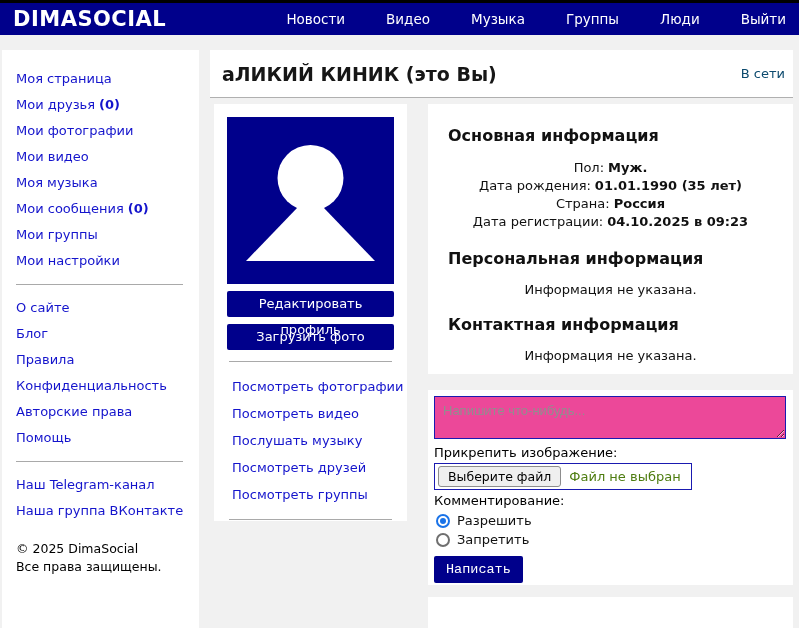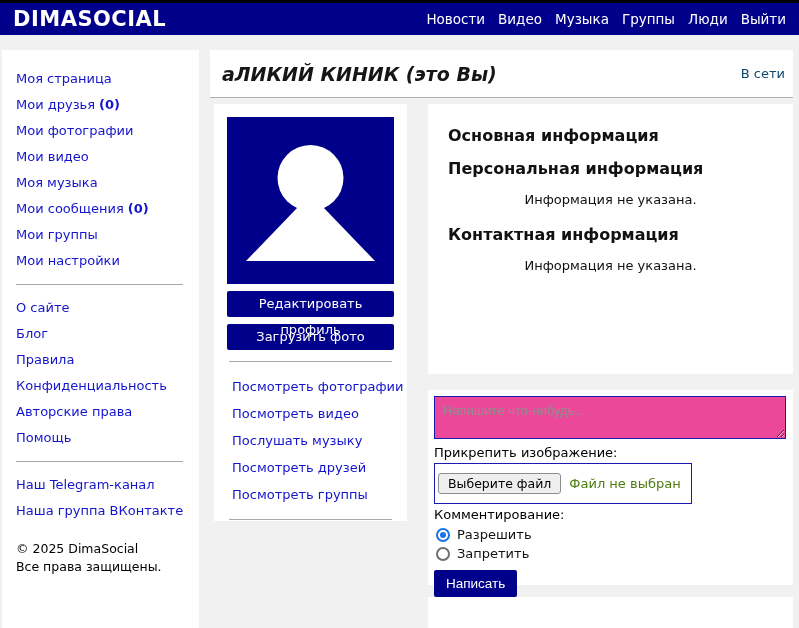--- a/index.html
+++ b/index.html
@@ -12,40 +12,40 @@
 
   
   .topbar {
     position:absolute; left:0; top:0; width:799px; height:35px;
     background:#00008b; border-top:3px solid #000;
     display:flex; align-items:center; justify-content:space-between;
     padding:0 13px;
   }
   .logo { color:#fff; font-size:21px; font-weight:bold; letter-spacing:.5px; }
   .topnav { display:flex; gap:13px; }
-  .topnav a { color:#fff; font-size:13.5px; }
+  .topnav a { color:#fff; font-size:13.5px;margin-left:28px; }
 
   
   .sidebar {
     position:absolute; left:2px; top:50px; width:197px; height:578px;
     background:#fff; padding:16px 12px 0 14px;
   }
   .side-link { display:block; line-height:26px; color:#1414cc; font-size:13px; white-space:nowrap; }
   .side-link .count { font-weight:bold; margin-left:4px; }
   .side-divider { border:0; border-top:1px solid #a9a9a9; margin:10px 4px 10px 0; }
   .side-footer { margin-top:16px; color:#000; font-size:12.5px; line-height:18px; }
 
   
   .titleband {
     position:absolute; left:210px; top:50px; width:583px; height:48px;
     background:#fff; border-bottom:1px solid #b0b0b0;
     display:flex; align-items:center; justify-content:space-between;
     padding:0 8px 0 12px;
   }
-  .page-title { font-size:19px; font-weight:bold; color:#161616;font-style:italic; }
+  .page-title { font-size:19px; font-weight:bold; color:#161616; }
   .online { color:#0c4a6e; font-size:13px; }
 
   
   .profile-card {
     position:absolute; left:214px; top:104px; width:193px; height:417px;
     background:#fff; padding:13px;
   }
   .avatar { width:167px; height:167px; display:block; }
   .blue-btn {
     display:block; width:167px; height:26px; margin-top:7px;
@@ -71,42 +71,42 @@
     background:#fff; padding:6px 10px 0 6px;
   }
   .post-textarea {
     width:352px; height:43px; resize:both;
     border:1px solid #1a1ab0; font-family:Liberation Sans, sans-serif; font-size:13px;
     padding:6px 8px; color:#111; outline:none; background:#ec4899;
   }
   .post-textarea::placeholder { color:#8f8f8f; }
   .form-label { font-size:13px; margin:3px 0 3px 0; color:#000; }
   .file-input {
-    width:258px; height:41px; border:1px solid #1a1ab0;
+    width:258px; height:27px; border:1px solid #1a1ab0;
     display:flex; align-items:center; gap:8px; padding:0 3px; cursor:pointer; background:#fff;
   }
   .file-btn {
     background:#efefef; border:1px solid #8d8d8d; border-radius:3px;
     font-size:12.5px; padding:2px 9px; color:#000; white-space:nowrap;
   }
   .file-status { font-size:13px; color:#4d7c0f; white-space:nowrap; }
   .radio-row { display:flex; align-items:center; gap:7px; height:19px; margin-left:2px; }
   .radio {
     width:14px; height:14px; border-radius:50%; position:relative; display:inline-block;
     border:2px solid #6f6f6f; background:#fff; cursor:pointer; flex:0 0 auto;
   }
   .radio.checked { border-color:#1a73e8; }
   .radio.checked::after {
     content:""; position:absolute; left:2px; top:2px; width:6px; height:6px;
     border-radius:50%; background:#1a73e8;
   }
   .radio-label { font-size:13px; }
   .submit-btn {
     margin-top:7px; background:#00008b; color:#fff; border:none; border-radius:2px;
-    font-size:13.5px; font-family:Liberation Sans, sans-serif; padding:6px 12px; cursor:pointer;
+    font-size:13.5px; font-family:Liberation Mono, monospace; padding:6px 12px; cursor:pointer;
   }
 
   
   .next-card {
     position:absolute; left:428px; top:597px; width:365px; height:40px; background:#fff;
   }
 </style>
 </head>
 <body>
 
@@ -169,20 +169,26 @@
   <a class="profile-link">Посмотреть фотографии</a>
   <a class="profile-link">Посмотреть видео</a>
   <a class="profile-link">Послушать музыку</a>
   <a class="profile-link">Посмотреть друзей</a>
   <a class="profile-link">Посмотреть группы</a>
   <hr class="card-divider">
 </div>
 
 <div class="info-card">
   <div class="info-heading">Основная информация</div>
+  <div class="info-rows">
+    <div class="info-row"><span>Пол:</span><b>Муж.</b></div>
+    <div class="info-row"><span>Дата рождения:</span><b>01.01.1990 (35 лет)</b></div>
+    <div class="info-row"><span>Страна:</span><b>Россия</b></div>
+    <div class="info-row"><span>Дата регистрации:</span><b>04.10.2025 в 09:23</b></div>
+  </div>
   <div class="info-heading">Персональная информация</div>
   <div class="info-empty">Информация не указана.</div>
   <div class="info-heading">Контактная информация</div>
   <div class="info-empty">Информация не указана.</div>
 </div>
 
 <div class="form-card">
   <textarea class="post-textarea" placeholder="Напишите что-нибудь..." style=""></textarea>
   <div class="form-label">Прикрепить изображение:</div>
   <div class="file-input">

